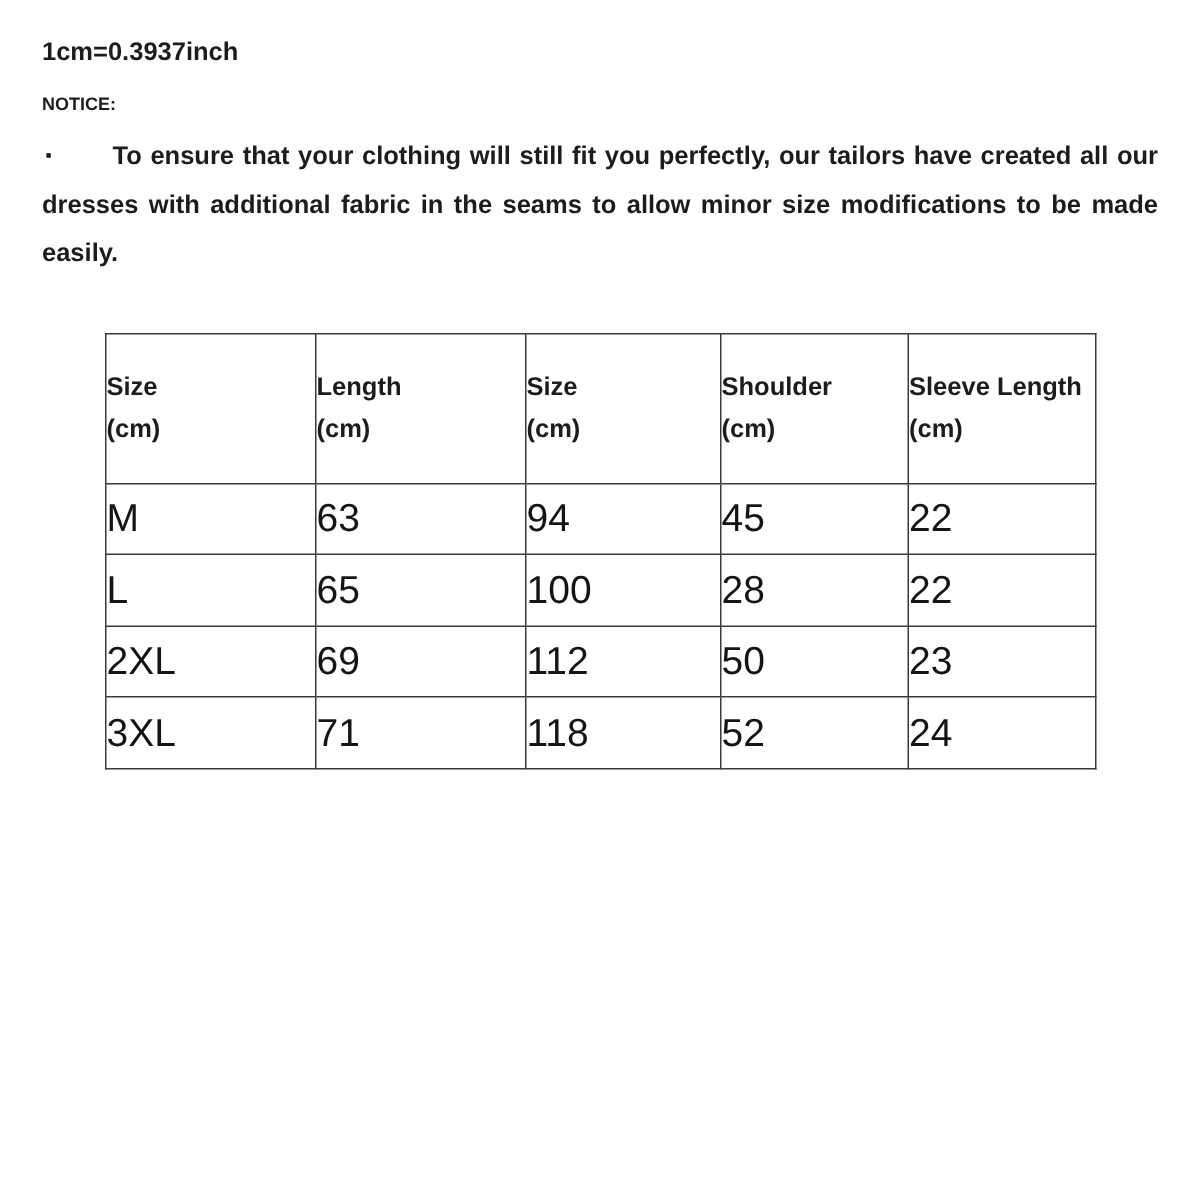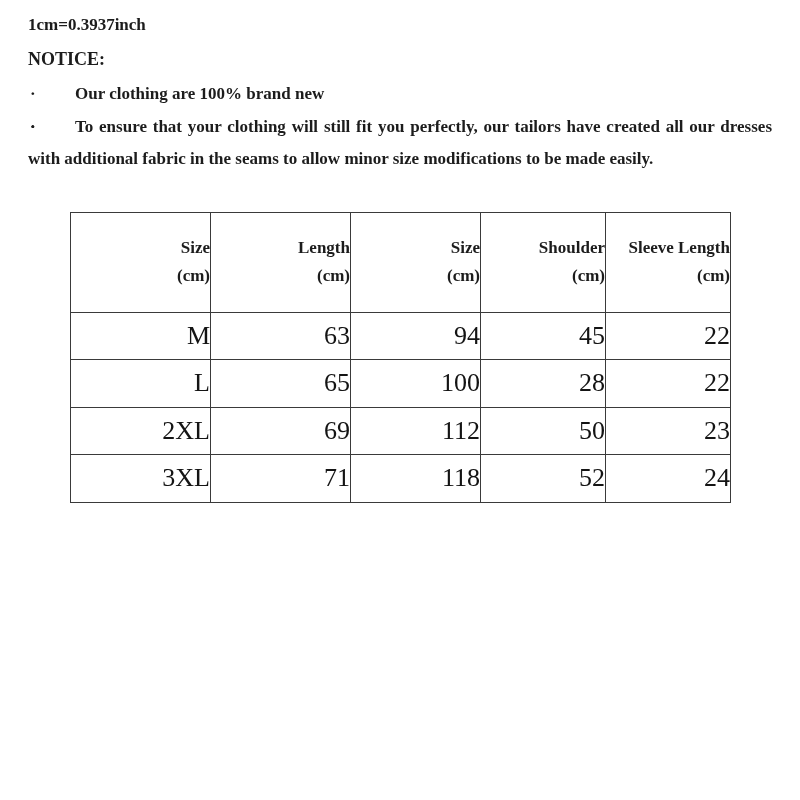--- a/index.html
+++ b/index.html
@@ -5,31 +5,30 @@
   * { margin: 0; padding: 0; box-sizing: border-box; }
   html, body {
     width: 800px;
     background: #ffffff;
     font-family: "Liberation Sans", sans-serif;
     color: #1c1c1c;
   }
   .page {
     width: 800px;
     height: 800px;
-    padding: 8px 28px 0 28px;
+    padding: 18px 28px 0 28px;
     overflow: hidden;
-    font-family: Liberation Serif, serif;
   }
   .conversion-note {
     font-size: 17px;
     font-weight: 700;
     line-height: 34px;
   }
   .notice-title {
-    font-size: 18px;
+    font-size: 12px;
     font-weight: 700;
     line-height: 34px;
     margin-bottom: 2px;
   }
   .bullet {
     position: relative;
     font-size: 17px;
     font-weight: 700;
     line-height: 32.5px;
     text-align: justify;
@@ -48,21 +47,21 @@
     margin-left: 42px;
   }
   table.size-table {
     border-collapse: collapse;
     table-layout: fixed;
     width: 660px;
   }
   table.size-table th,
   table.size-table td {
     border: 1px solid #3a3a3a;
-    text-align: right;
+    text-align: left;
     vertical-align: middle;
     background: #ffffff;
   }
   table.size-table th {
     height: 100px;
     font-size: 17px;
     font-weight: 700;
     line-height: 1.65;
   }
   table.size-table td {
@@ -81,21 +80,20 @@
 <body>
 
 <div class="page">
 
   <div class="conversion-note">1cm=0.3937inch</div>
 
   <div class="notice-title">NOTICE:</div>
 
   <div class="bullet">
     <span class="marker">·</span>
-    <span>Our clothing are 100% brand new</span>
   </div>
 
   <div class="bullet">
     <span class="marker">·</span>
   </div>
 
   <div class="bullet">
     <span class="marker">·</span>
   </div>
 

